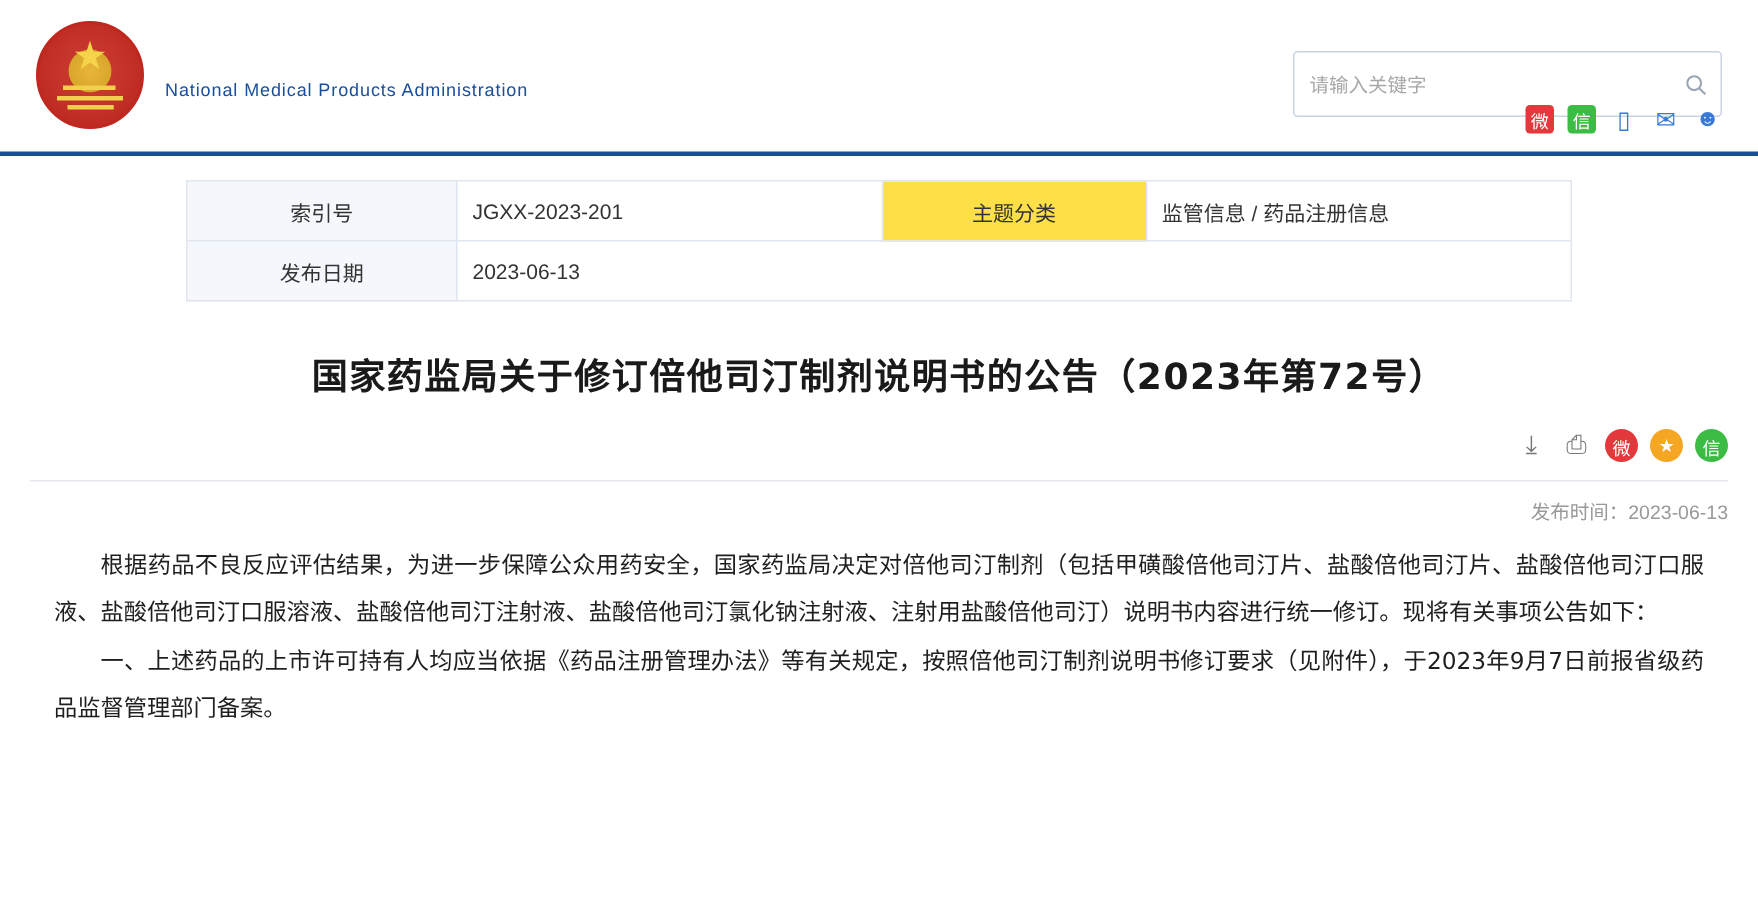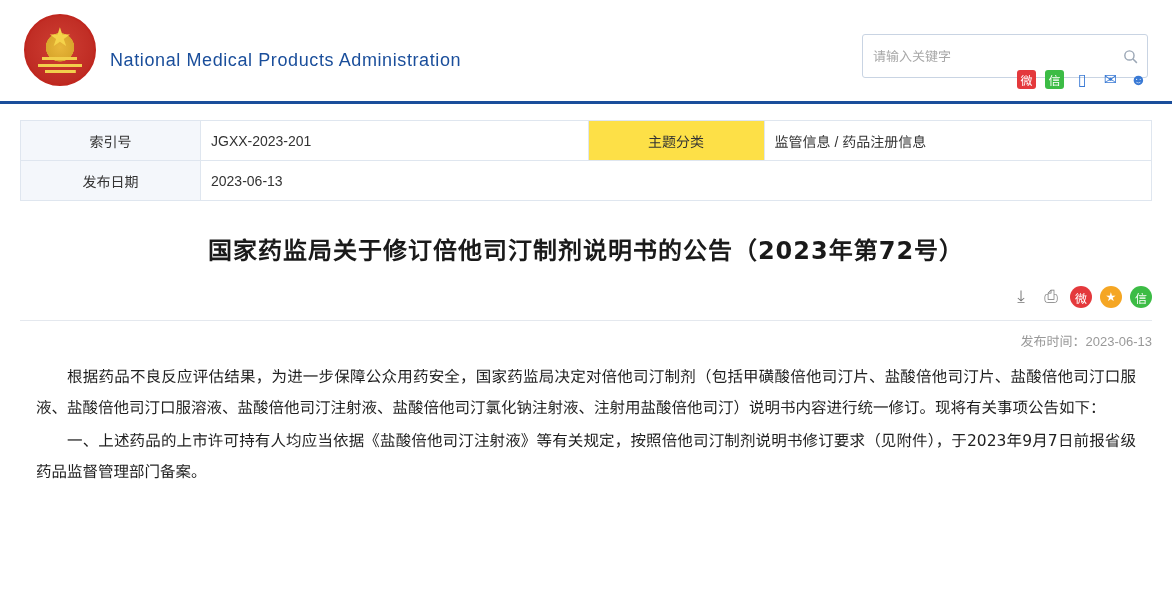--- a/index.html
+++ b/index.html
@@ -56,21 +56,21 @@
       linear-gradient(#f2cf4c, #f2cf4c) center/100% 3px no-repeat,
       linear-gradient(#f2cf4c, #f2cf4c) center bottom/70% 3px no-repeat,
       linear-gradient(#f2cf4c, #f2cf4c) center top/80% 3px no-repeat;
   }
   .brand-text .cn {
     font-family: "DejaVu Sans", "Liberation Sans", sans-serif;
     font-size: 34px; font-weight: bold; color: #1a4e9b; letter-spacing: 2px;
     line-height: 42px;
   }
   .brand-text .en {
-    font-size: 18px; color: #1a4e9b; letter-spacing: .6px; margin-top: 20px;
+    font-size: 12px; color: #1a4e9b; letter-spacing: .6px; margin-top: 20px;
   }
 
   
   .search-wrap {
     position: absolute; right: 24px; top: 34px;
     width: 286px; height: 44px;
     border: 1px solid #c9d4e3; border-radius: 3px;
     background: #fff;
     display: flex; align-items: center;
   }
@@ -95,21 +95,21 @@
     display: flex; align-items: center; justify-content: center;
     font-size: 12px; color: #fff;
   }
   .sicon.weibo { background: #e4393c; }
   .sicon.wechat { background: #3cbc45; }
   .sicon.plain { background: transparent; color: #3a7ad5; font-size: 16px; }
 
   
   .content { position: relative; padding: 0 20px; }
   .meta-table {
-    width: 1132px; margin: 16px auto 12px;
+    width: 924px; margin: 16px auto 12px;
     border-collapse: collapse;
     border: 1px solid #dfe6ef;
     table-layout: fixed;
   }
   .meta-table td {
     border: 1px solid #dfe6ef;
     height: 40px;
     font-size: 14px;
     color: #333;
     padding: 6px 10px;
@@ -227,15 +227,15 @@
     <span class="aicon fav">★</span>
     <span class="aicon wechat">信</span>
   </div>
 
   <div class="divider"></div>
 
   <div class="pubtime">发布时间：2023-06-13</div>
 
   <div class="body-text">
     <p>根据药品不良反应评估结果，为进一步保障公众用药安全，国家药监局决定对倍他司汀制剂（包括甲磺酸倍他司汀片、盐酸倍他司汀片、盐酸倍他司汀口服液、盐酸倍他司汀口服溶液、盐酸倍他司汀注射液、盐酸倍他司汀氯化钠注射液、注射用盐酸倍他司汀）说明书内容进行统一修订。现将有关事项公告如下：</p>
-    <p>一、上述药品的上市许可持有人均应当依据《盐酸倍他司汀注射液》等有关规定，按照倍他司汀制剂说明书修订要求（见附件），于2023年9月7日前报省级药品监督管理部门备案。</p>
+    <p>一、上述药品的上市许可持有人均应当依据《药品注册管理办法》等有关规定，按照倍他司汀制剂说明书修订要求（见附件），于2023年9月7日前报省级药品监督管理部门备案。</p>
   </div>
 </div>
 
 </body></html>

